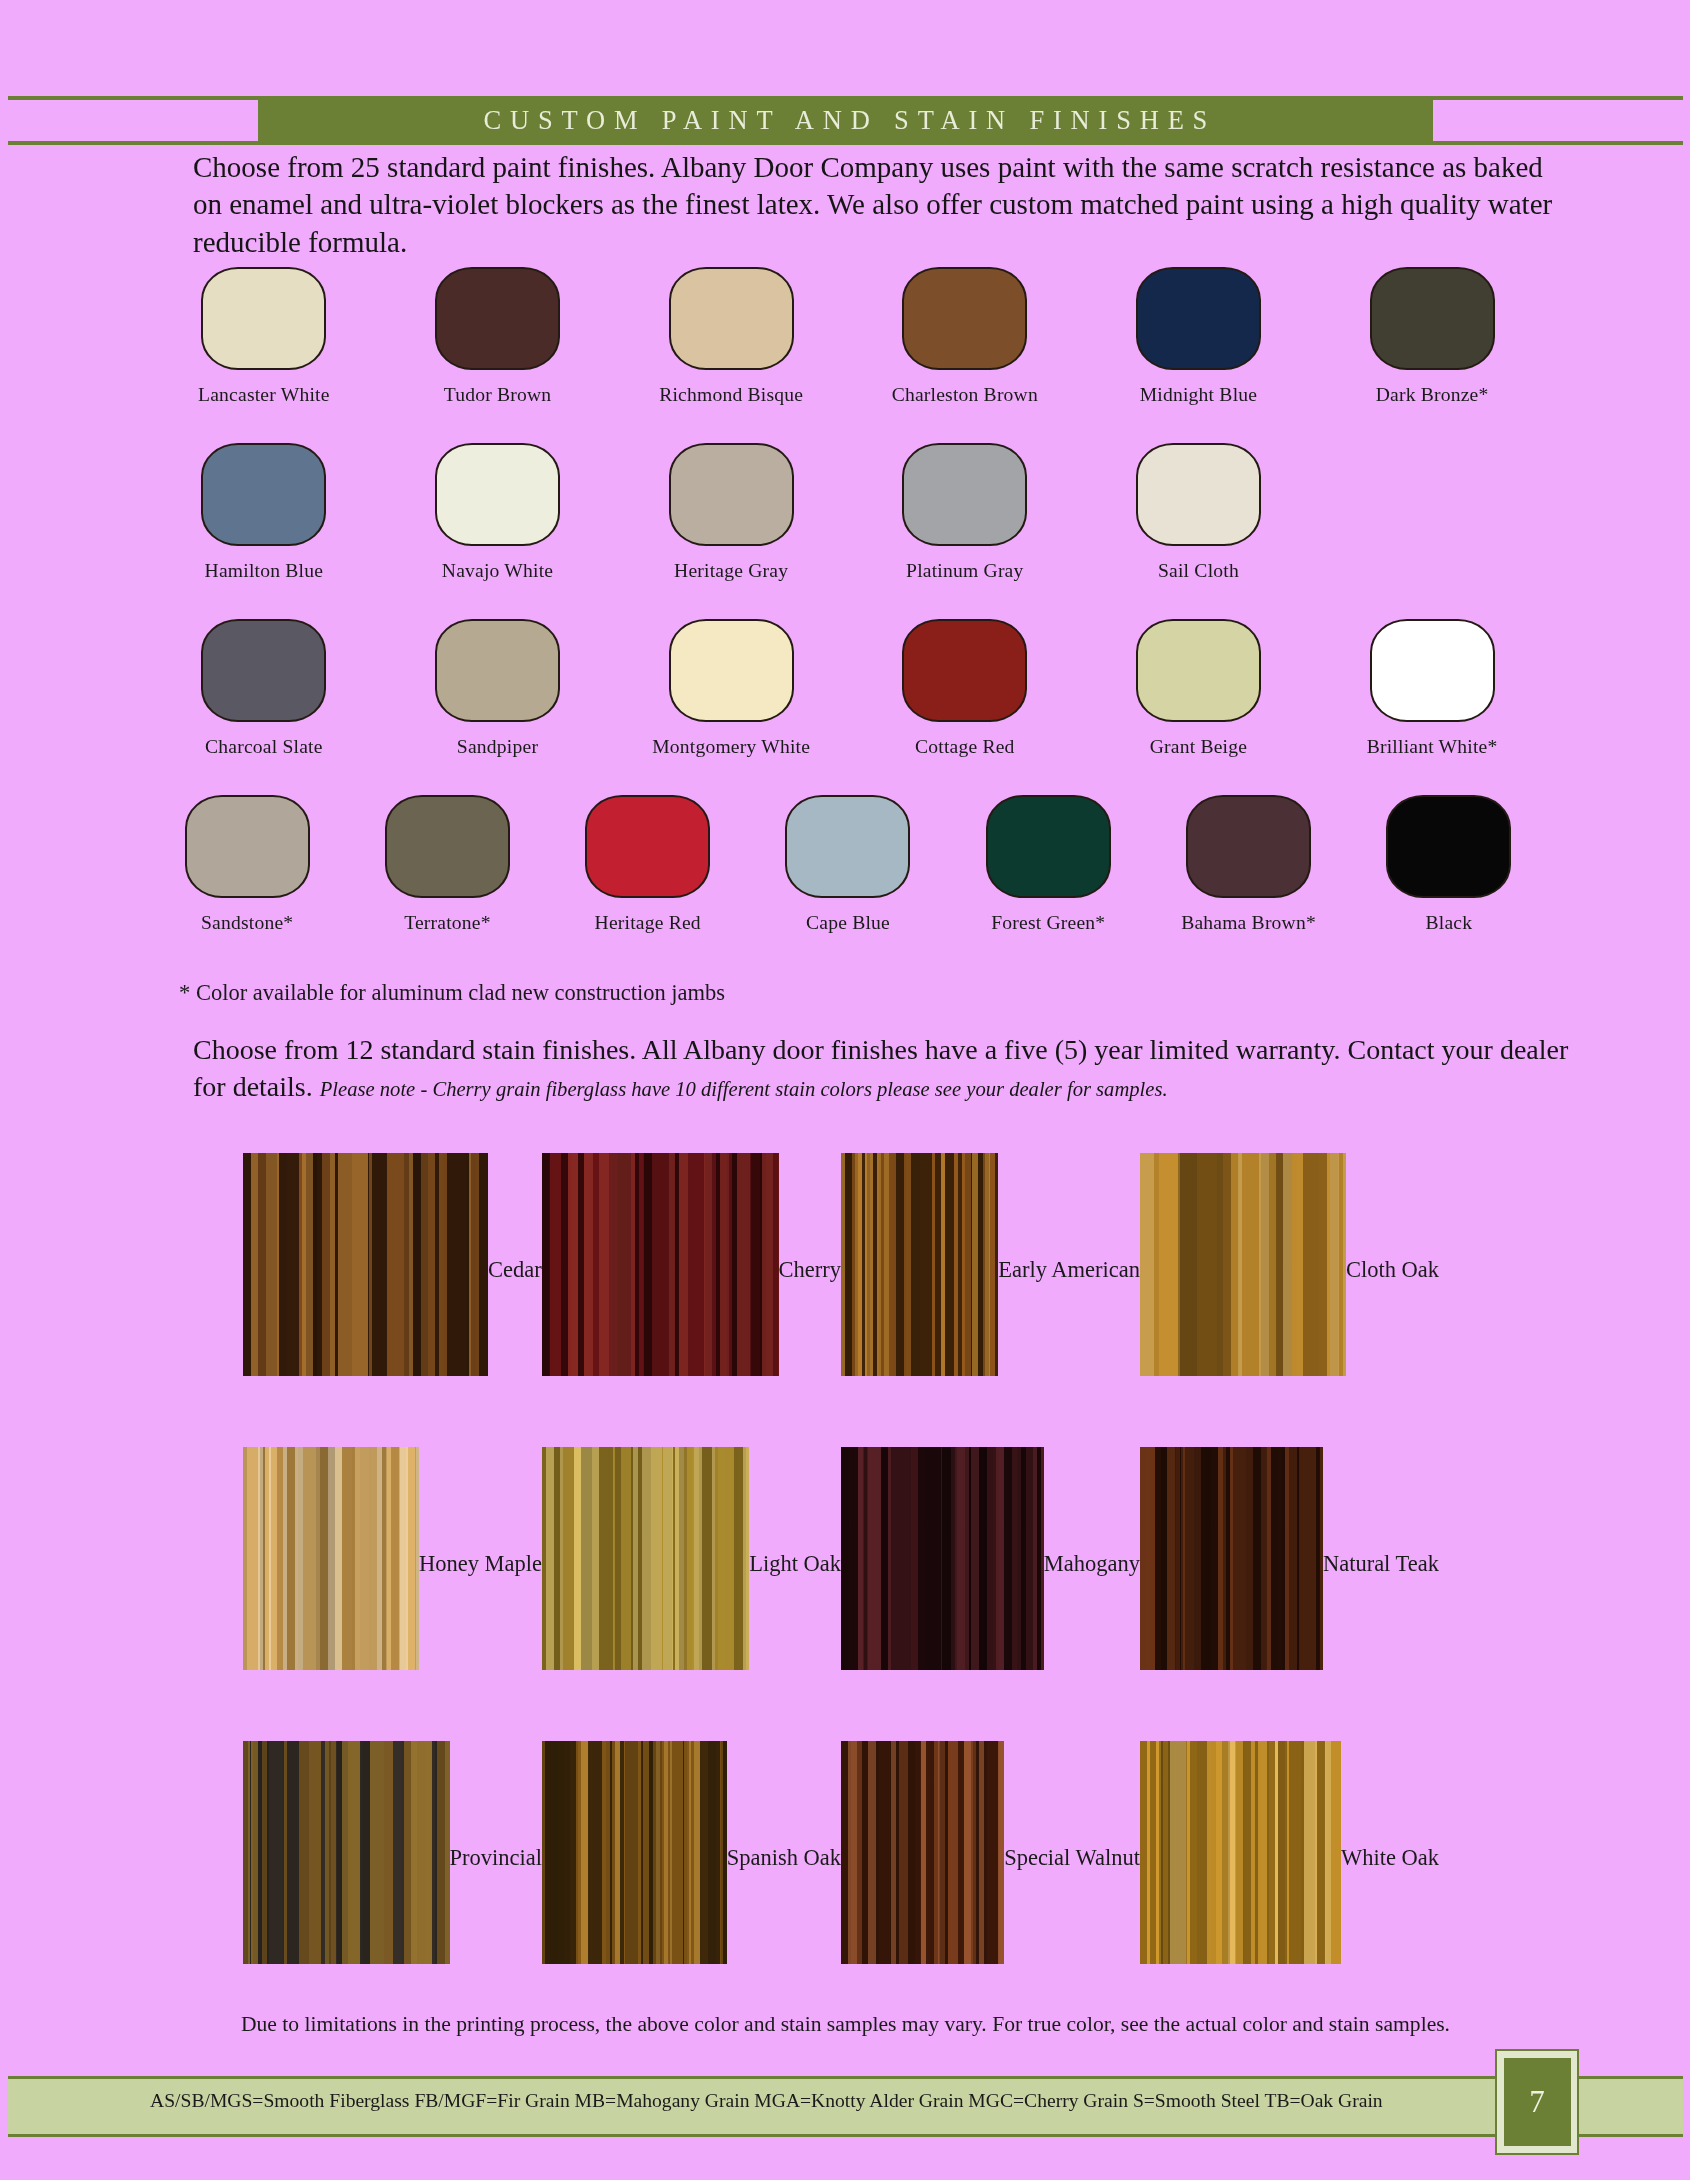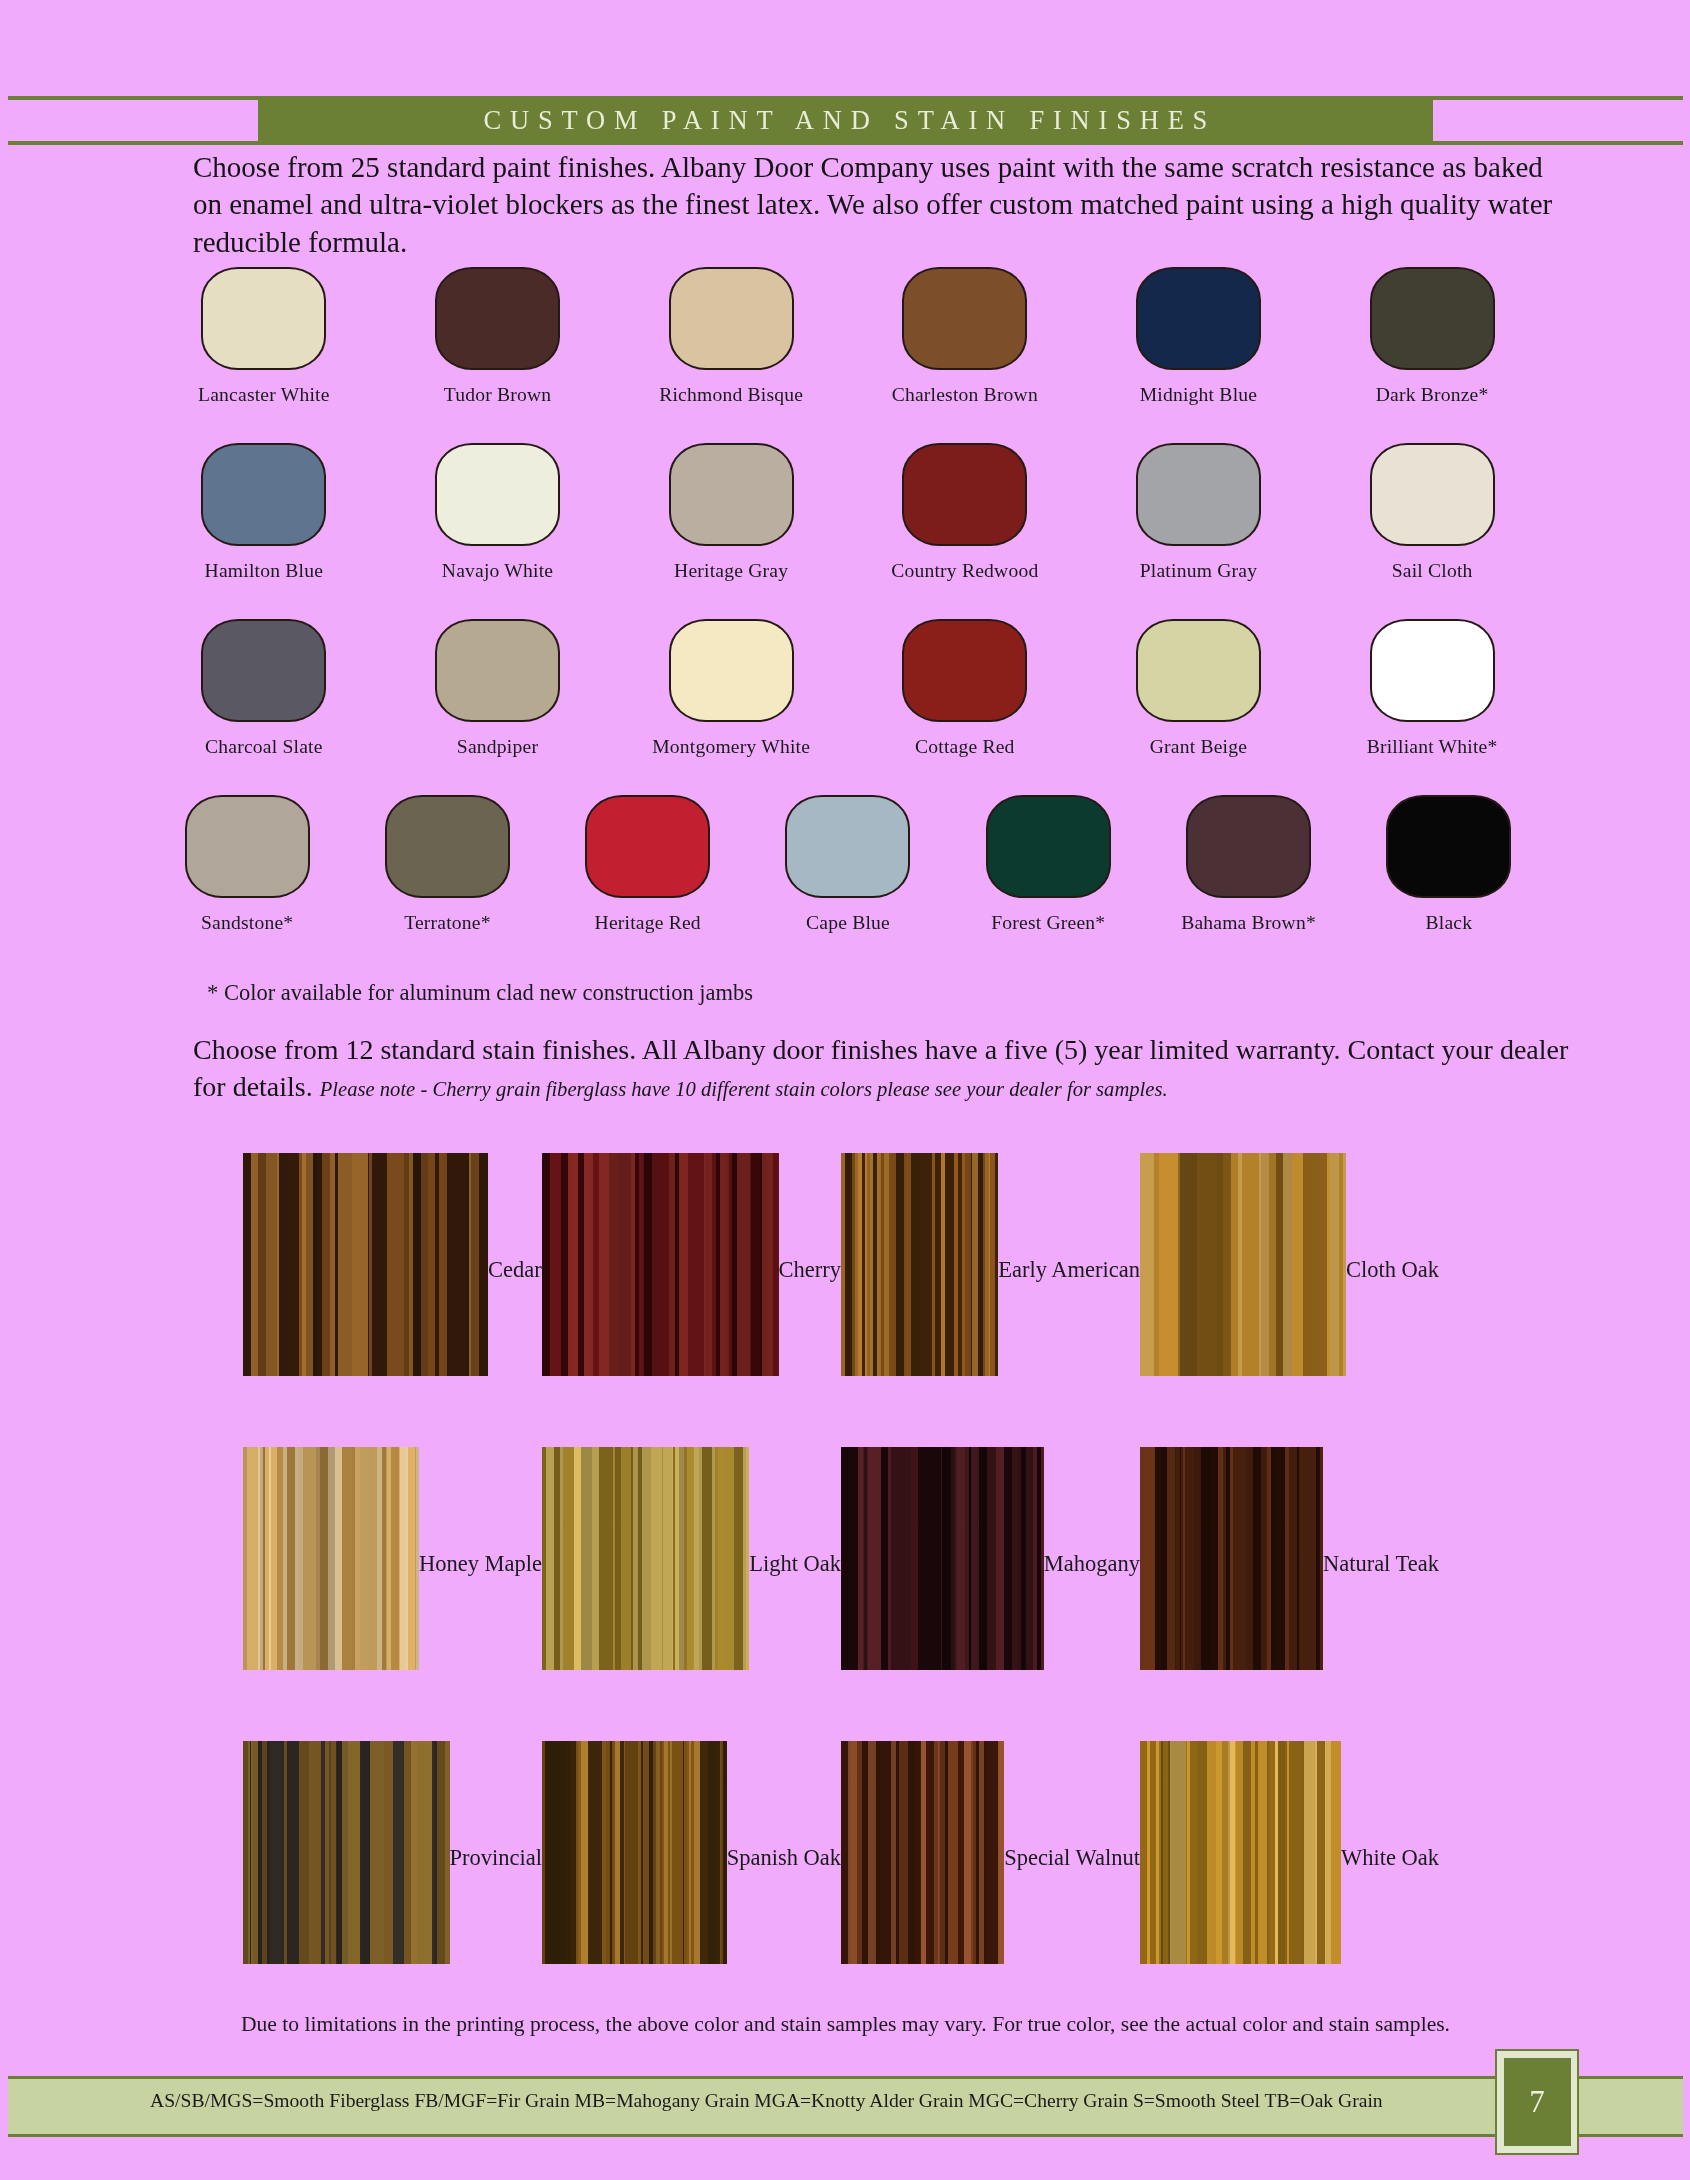--- a/index.html
+++ b/index.html
@@ -101,21 +101,21 @@
     font-size: 19.6px;
     color: #1a1a1a;
     white-space: nowrap;
     letter-spacing: 0.2px;
   }
 
   
   .footnote-asterisk {
     position: absolute;
     top: 980px;
-    left: 207px;
+    left: 179px;
     font-size: 22.5px;
     color: #1a1a1a;
   }
 
   
   .stain-intro {
     position: absolute;
     top: 1031px;
     left: 193px;
     width: 1392px;
@@ -279,24 +279,20 @@
           <div class="swatch" style="background: rgb(95, 116, 142);"></div>
           <div class="swatch-label">Hamilton Blue</div>
         </div>
         <div class="paint-cell">
           <div class="swatch" style="background: rgb(238, 238, 222);"></div>
           <div class="swatch-label">Navajo White</div>
         </div>
         <div class="paint-cell">
           <div class="swatch" style="background: rgb(185, 174, 160);"></div>
           <div class="swatch-label">Heritage Gray</div>
-        </div>
-        <div class="paint-cell">
-          <div class="swatch" style="background: rgb(124, 29, 27);"></div>
-          <div class="swatch-label">Country Redwood</div>
         </div>
         <div class="paint-cell">
           <div class="swatch" style="background: rgb(163, 164, 168);"></div>
           <div class="swatch-label">Platinum Gray</div>
         </div>
         <div class="paint-cell">
           <div class="swatch" style="background: rgb(232, 226, 212);"></div>
           <div class="swatch-label">Sail Cloth</div>
         </div>
       </div>

